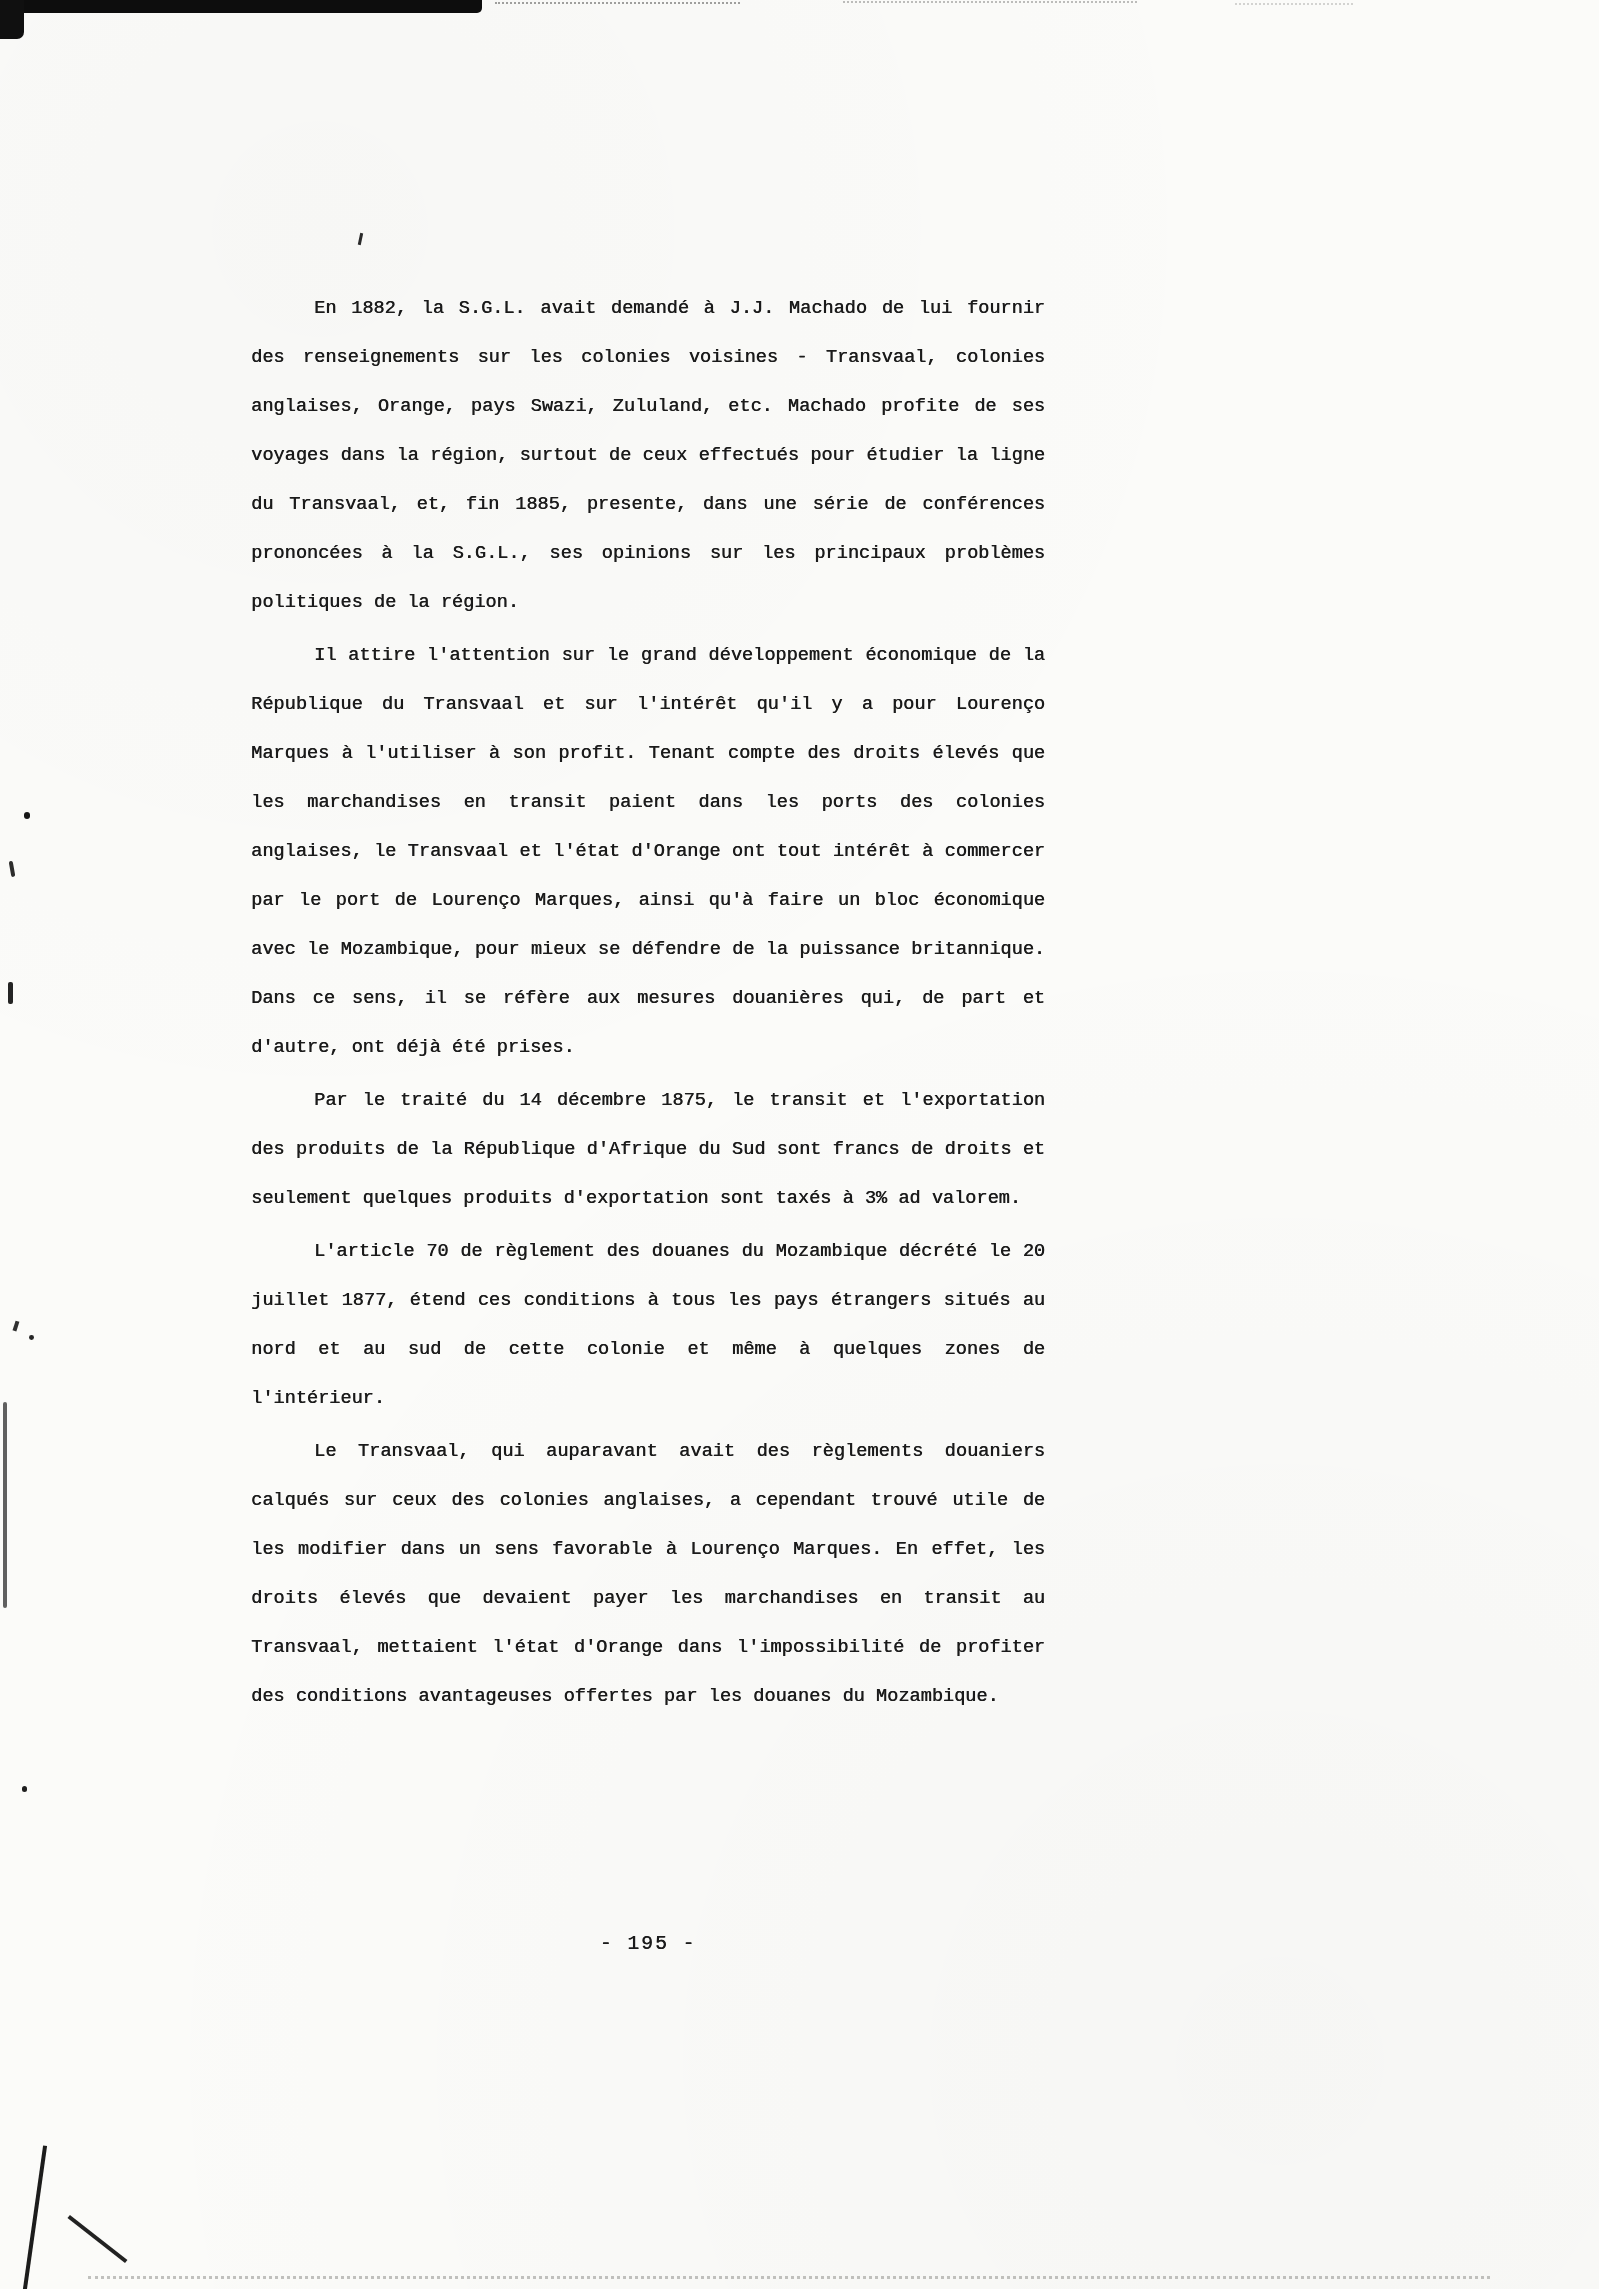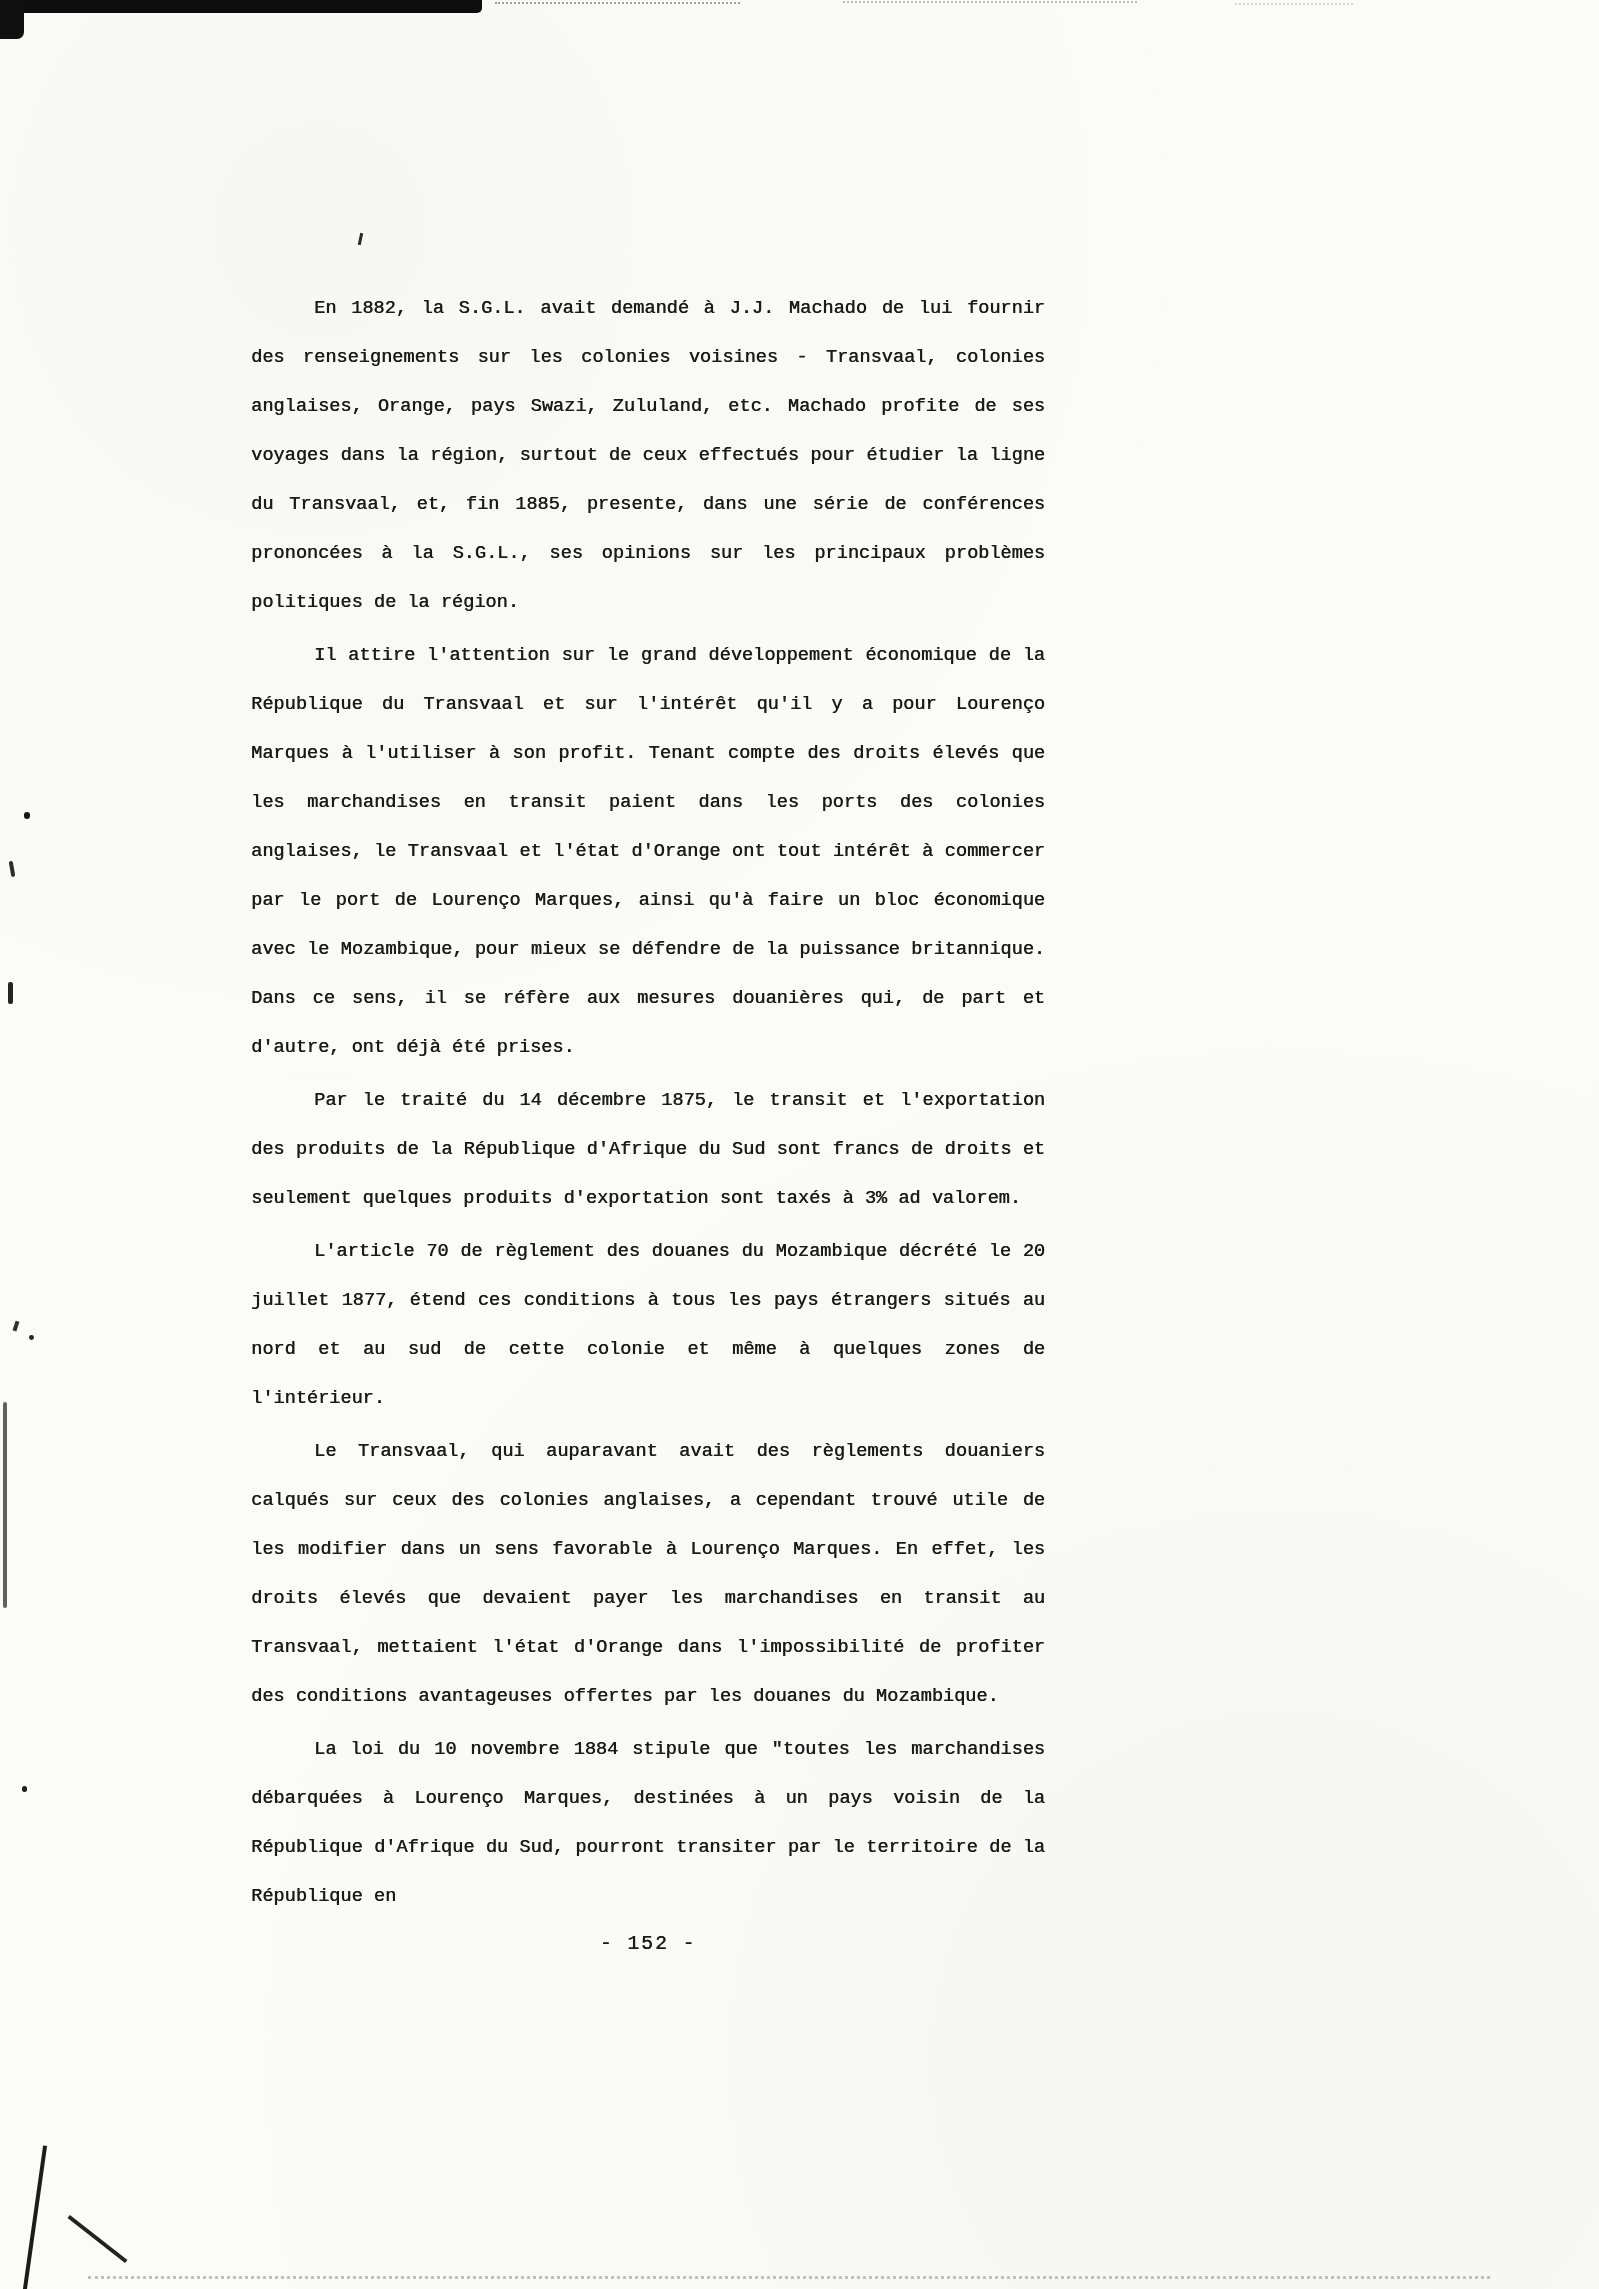--- a/index.html
+++ b/index.html
@@ -178,19 +178,18 @@
   <div class="artifact bottom-corner-line-1"></div>
   <div class="artifact bottom-corner-line-2"></div>
   <div class="artifact bottom-noise-band"></div>
 
   <div class="text-block">
     <p>En 1882, la S.G.L. avait demandé à J.J. Machado de lui fournir des renseignements sur les colonies voisines - Transvaal, colonies anglaises, Orange, pays Swazi, Zululand, etc. Machado profite de ses voyages dans la région, surtout de ceux effectués pour étudier la ligne du Transvaal, et, fin 1885, presente, dans une série de conférences prononcées à la S.G.L., ses opinions sur les principaux problèmes politiques de la région.</p>
     <p>Il attire l'attention sur le grand développement économique de la République du Transvaal et sur l'intérêt qu'il y a pour Lourenço Marques à l'utiliser à son profit. Tenant compte des droits élevés que les marchandises en transit paient dans les ports des colonies anglaises, le Transvaal et l'état d'Orange ont tout intérêt à commercer par le port de Lourenço Marques, ainsi qu'à faire un bloc économique avec le Mozambique, pour mieux se défendre de la puissance britannique. Dans ce sens, il se réfère aux mesures douanières qui, de part et d'autre, ont déjà été prises.</p>
     <p>Par le traité du 14 décembre 1875, le transit et l'exportation des produits de la République d'Afrique du Sud sont francs de droits et seulement quelques produits d'exportation sont taxés à 3% ad valorem.</p>
     <p>L'article 70 de règlement des douanes du Mozambique décrété le 20 juillet 1877, étend ces conditions à tous les pays étrangers situés au nord et au sud de cette colonie et même à quelques zones de l'intérieur.</p>
     <p>Le Transvaal, qui auparavant avait des règlements douaniers calqués sur ceux des colonies anglaises, a cependant trouvé utile de les modifier dans un sens favorable à Lourenço Marques. En effet, les droits élevés que devaient payer les marchandises en transit au Transvaal, mettaient l'état d'Orange dans l'impossibilité de profiter des conditions avantageuses offertes par les douanes du Mozambique.</p>
-    <p>La loi du 10 novembre 1884 stipule que "toutes les marchandises débarquées à Lourenço Marques, destinées à un pays voisin de la République d'Afrique du Sud, pourront transiter par le territoire de la République en</p>
   </div>
 
-  <div class="page-number">- 152 -</div>
+  <div class="page-number">- 195 -</div>
 
 </div>
 
 
 </body></html>

